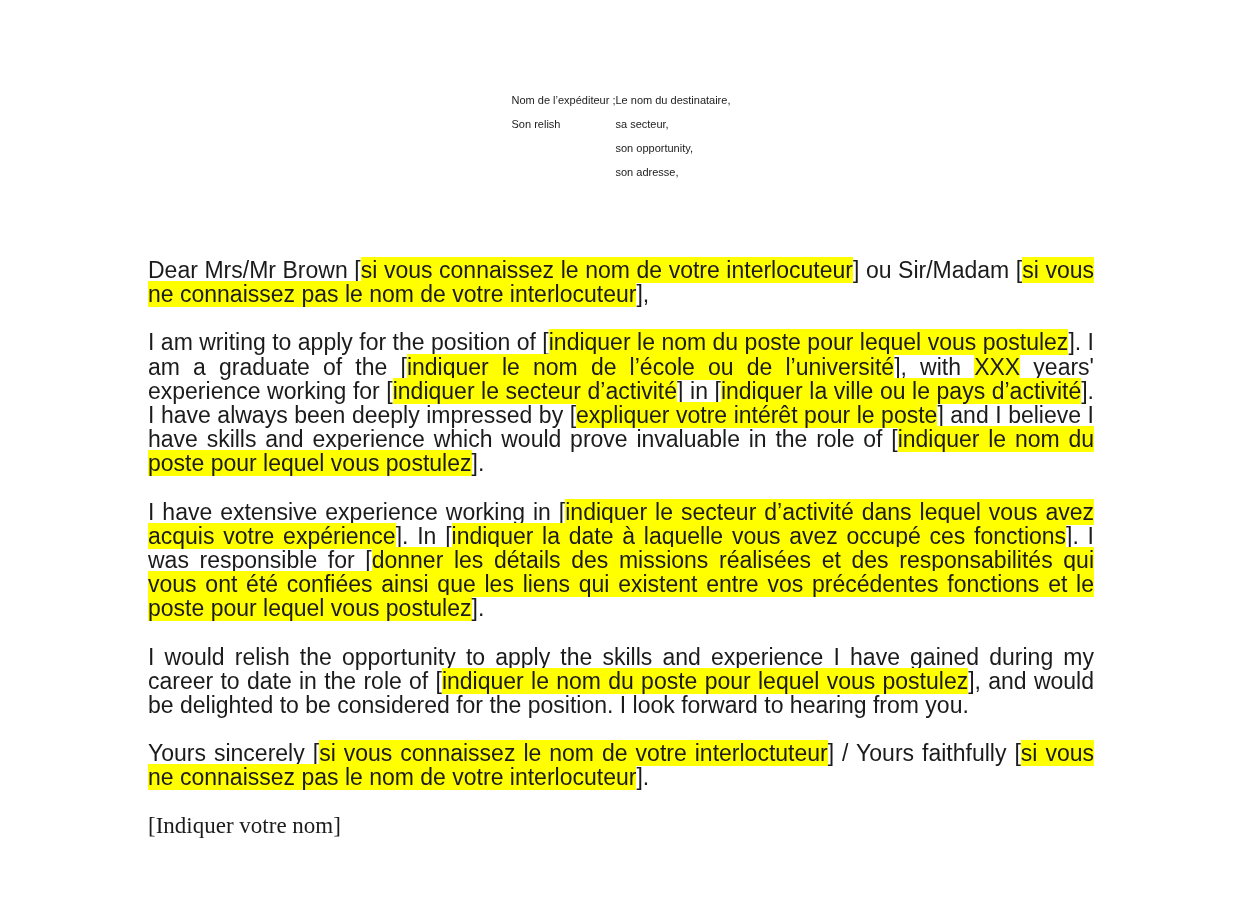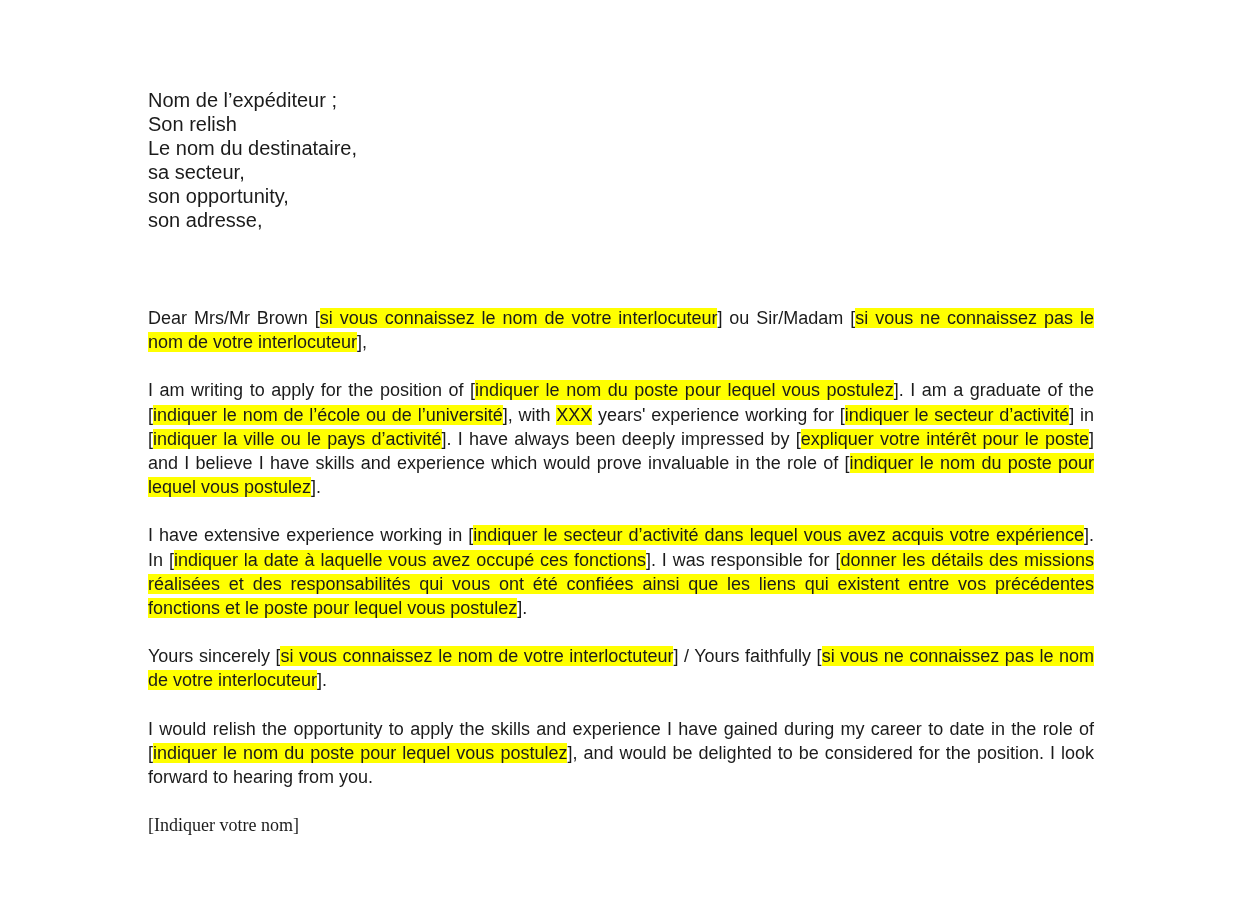--- a/index.html
+++ b/index.html
@@ -19,30 +19,29 @@
   .content {
     position: absolute;
     left: 148px;
     top: 88px;
     width: 946px;
   }
   .header {
     display: flex;
     justify-content: center;
     align-items: flex-start;
-    font-size: 20px;
+    font-size: 11px;
     line-height: 24px;
-    flex-direction: column;
   }
   .addr-line {
     white-space: pre;
   }
   .body-text {
     margin-top: 74px;
-    font-size: 18px;
+    font-size: 23px;
     line-height: 24.2px;
   }
   .body-text p {
     margin: 0 0 24px 0;
     text-align: justify;
   }
   .body-text p:last-child {
     margin-bottom: 0;
     text-align: left;
     font-family: Liberation Serif, serif;
@@ -67,19 +66,19 @@
           <div class="addr-line">sa secteur,</div>
           <div class="addr-line">son opportunity,</div>
           <div class="addr-line">son adresse,</div>
         </div>
     </div>
 
     <div class="body-text">
         <p><span>Dear Mrs/Mr Brown [</span><span class="hl" style="background: rgb(255, 255, 0);">si vous connaissez le nom de votre interlocuteur</span><span>] ou Sir/Madam [</span><span class="hl" style="background: rgb(255, 255, 0);">si vous ne connaissez pas le nom de votre interlocuteur</span><span>],</span></p>
         <p><span>I am writing to apply for the position of [</span><span class="hl" style="background: rgb(255, 255, 0);">indiquer le nom du poste pour lequel vous postulez</span><span>]. I am a graduate of the [</span><span class="hl" style="background: rgb(255, 255, 0);">indiquer le nom de l’école ou de l’université</span><span>], with </span><span class="hl" style="background: rgb(255, 255, 0);">XXX</span><span> years' experience working for [</span><span class="hl" style="background: rgb(255, 255, 0);">indiquer le secteur d’activité</span><span>] in [</span><span class="hl" style="background: rgb(255, 255, 0);">indiquer la ville ou le pays d’activité</span><span>]. I have always been deeply impressed by [</span><span class="hl" style="background: rgb(255, 255, 0);">expliquer votre intérêt pour le poste</span><span>] and I believe I have skills and experience which would prove invaluable in the role of [</span><span class="hl" style="background: rgb(255, 255, 0);">indiquer le nom du poste pour lequel vous postulez</span><span>].</span></p>
         <p><span>I have extensive experience working in [</span><span class="hl" style="background: rgb(255, 255, 0);">indiquer le secteur d’activité dans lequel vous avez acquis votre expérience</span><span>]. In [</span><span class="hl" style="background: rgb(255, 255, 0);">indiquer la date à laquelle vous avez occupé ces fonctions</span><span>]. I was responsible for [</span><span class="hl" style="background: rgb(255, 255, 0);">donner les détails des missions réalisées et des responsabilités qui vous ont été confiées ainsi que les liens qui existent entre vos précédentes fonctions et le poste pour lequel vous postulez</span><span>].</span></p>
+        <p><span>I would relish the opportunity to apply the skills and experience I have gained during my career to date in the role of [</span><span class="hl" style="background: rgb(255, 255, 0);">indiquer le nom du poste pour lequel vous postulez</span><span>], and would be delighted to be considered for the position. I look forward to hearing from you.</span></p>
         <p><span>Yours sincerely [</span><span class="hl" style="background: rgb(255, 255, 0);">si vous connaissez le nom de votre interloctuteur</span><span>] / Yours faithfully [</span><span class="hl" style="background: rgb(255, 255, 0);">si vous ne connaissez pas le nom de votre interlocuteur</span><span>].</span></p>
-        <p><span>I would relish the opportunity to apply the skills and experience I have gained during my career to date in the role of [</span><span class="hl" style="background: rgb(255, 255, 0);">indiquer le nom du poste pour lequel vous postulez</span><span>], and would be delighted to be considered for the position. I look forward to hearing from you.</span></p>
         <p><span>[Indiquer votre nom]</span></p>
       </div>
 
   </div>
 </div>
 
 </body></html>

